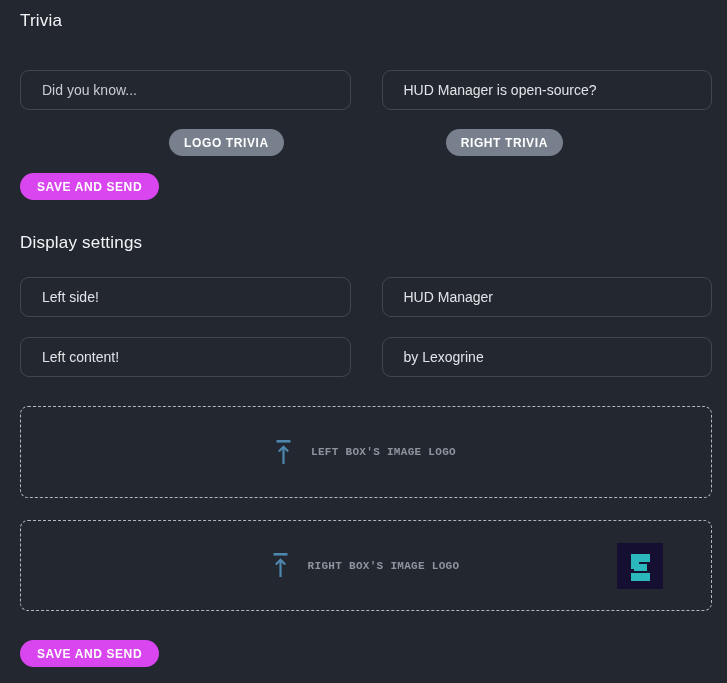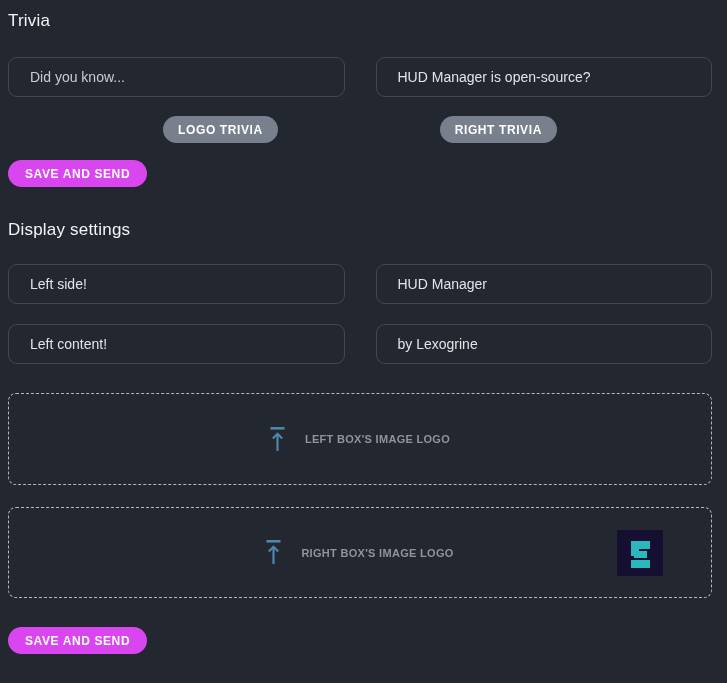--- a/index.html
+++ b/index.html
@@ -3,21 +3,21 @@
 <meta charset="utf-8">
 <style>
   * { box-sizing: border-box; margin: 0; padding: 0; }
   html, body { background: #232730; }
   body {
     width: 727px; height: 683px;
     font-family: "Liberation Sans", sans-serif;
     color: #e8e9ec;
     overflow: hidden;
   }
-  .page { width: 727px; height: 683px; padding: 10px 15px 0 8px; }
+  .page { width: 727px; height: 683px; padding: 10px 15px 0 20px; }
 
   h2.section-heading {
     font-size: 17px; font-weight: 500; color: #f3f4f6;
     letter-spacing: 0.2px; line-height: 21px;
   }
 
   .cols { display: flex; gap: 31px; }
   .col { flex: 1; min-width: 0; }
 
   .text-input {
@@ -25,21 +25,21 @@
     background: transparent;
     border: 1px solid #43474e;
     border-radius: 9px;
     padding: 0 21px;
     font-family: "Liberation Sans", sans-serif;
     font-size: 14px; color: #e2e4e7;
     outline: none;
   }
   .text-input::placeholder { color: #c9ccd1; opacity: 1; }
 
-  .row-inputs-1 { margin-top: 26px; align-items: flex-end; }
+  .row-inputs-1 { margin-top: 39px; align-items: flex-end; }
   .trivia-buttons {
     margin-top: 19px;
     display: flex; justify-content: center; gap: 162px;
   }
   .pill {
     height: 27px; border: none; border-radius: 14px;
     font-family: "Liberation Sans", sans-serif;
     font-size: 12px; font-weight: 700; letter-spacing: 0.6px;
     color: #ffffff; cursor: pointer; white-space: nowrap;
   }
@@ -56,20 +56,21 @@
     border: 1px dashed #b3b7bd;
     border-radius: 8px;
     display: flex; align-items: center; justify-content: center; gap: 20px;
     cursor: pointer;
   }
   .dropzone-1 { margin-top: 29px; height: 92px; }
   .dropzone-2 { margin-top: 22px; height: 91px; align-items: center; }
   .dz-label {
     font-size: 11px; font-weight: 700; letter-spacing: 0.3px;
     color: #8e939c;
+    font-family: Liberation Mono, monospace;
   }
   .upload-icon { display: inline-flex; line-height: 0; }
   .logo-preview {
     position: absolute; right: 48px; top: 50%;
     transform: translateY(-50%);
     width: 46px; height: 46px; line-height: 0;
   }
   .save-bottom { margin-top: 29px; }
 </style>
 </head>

